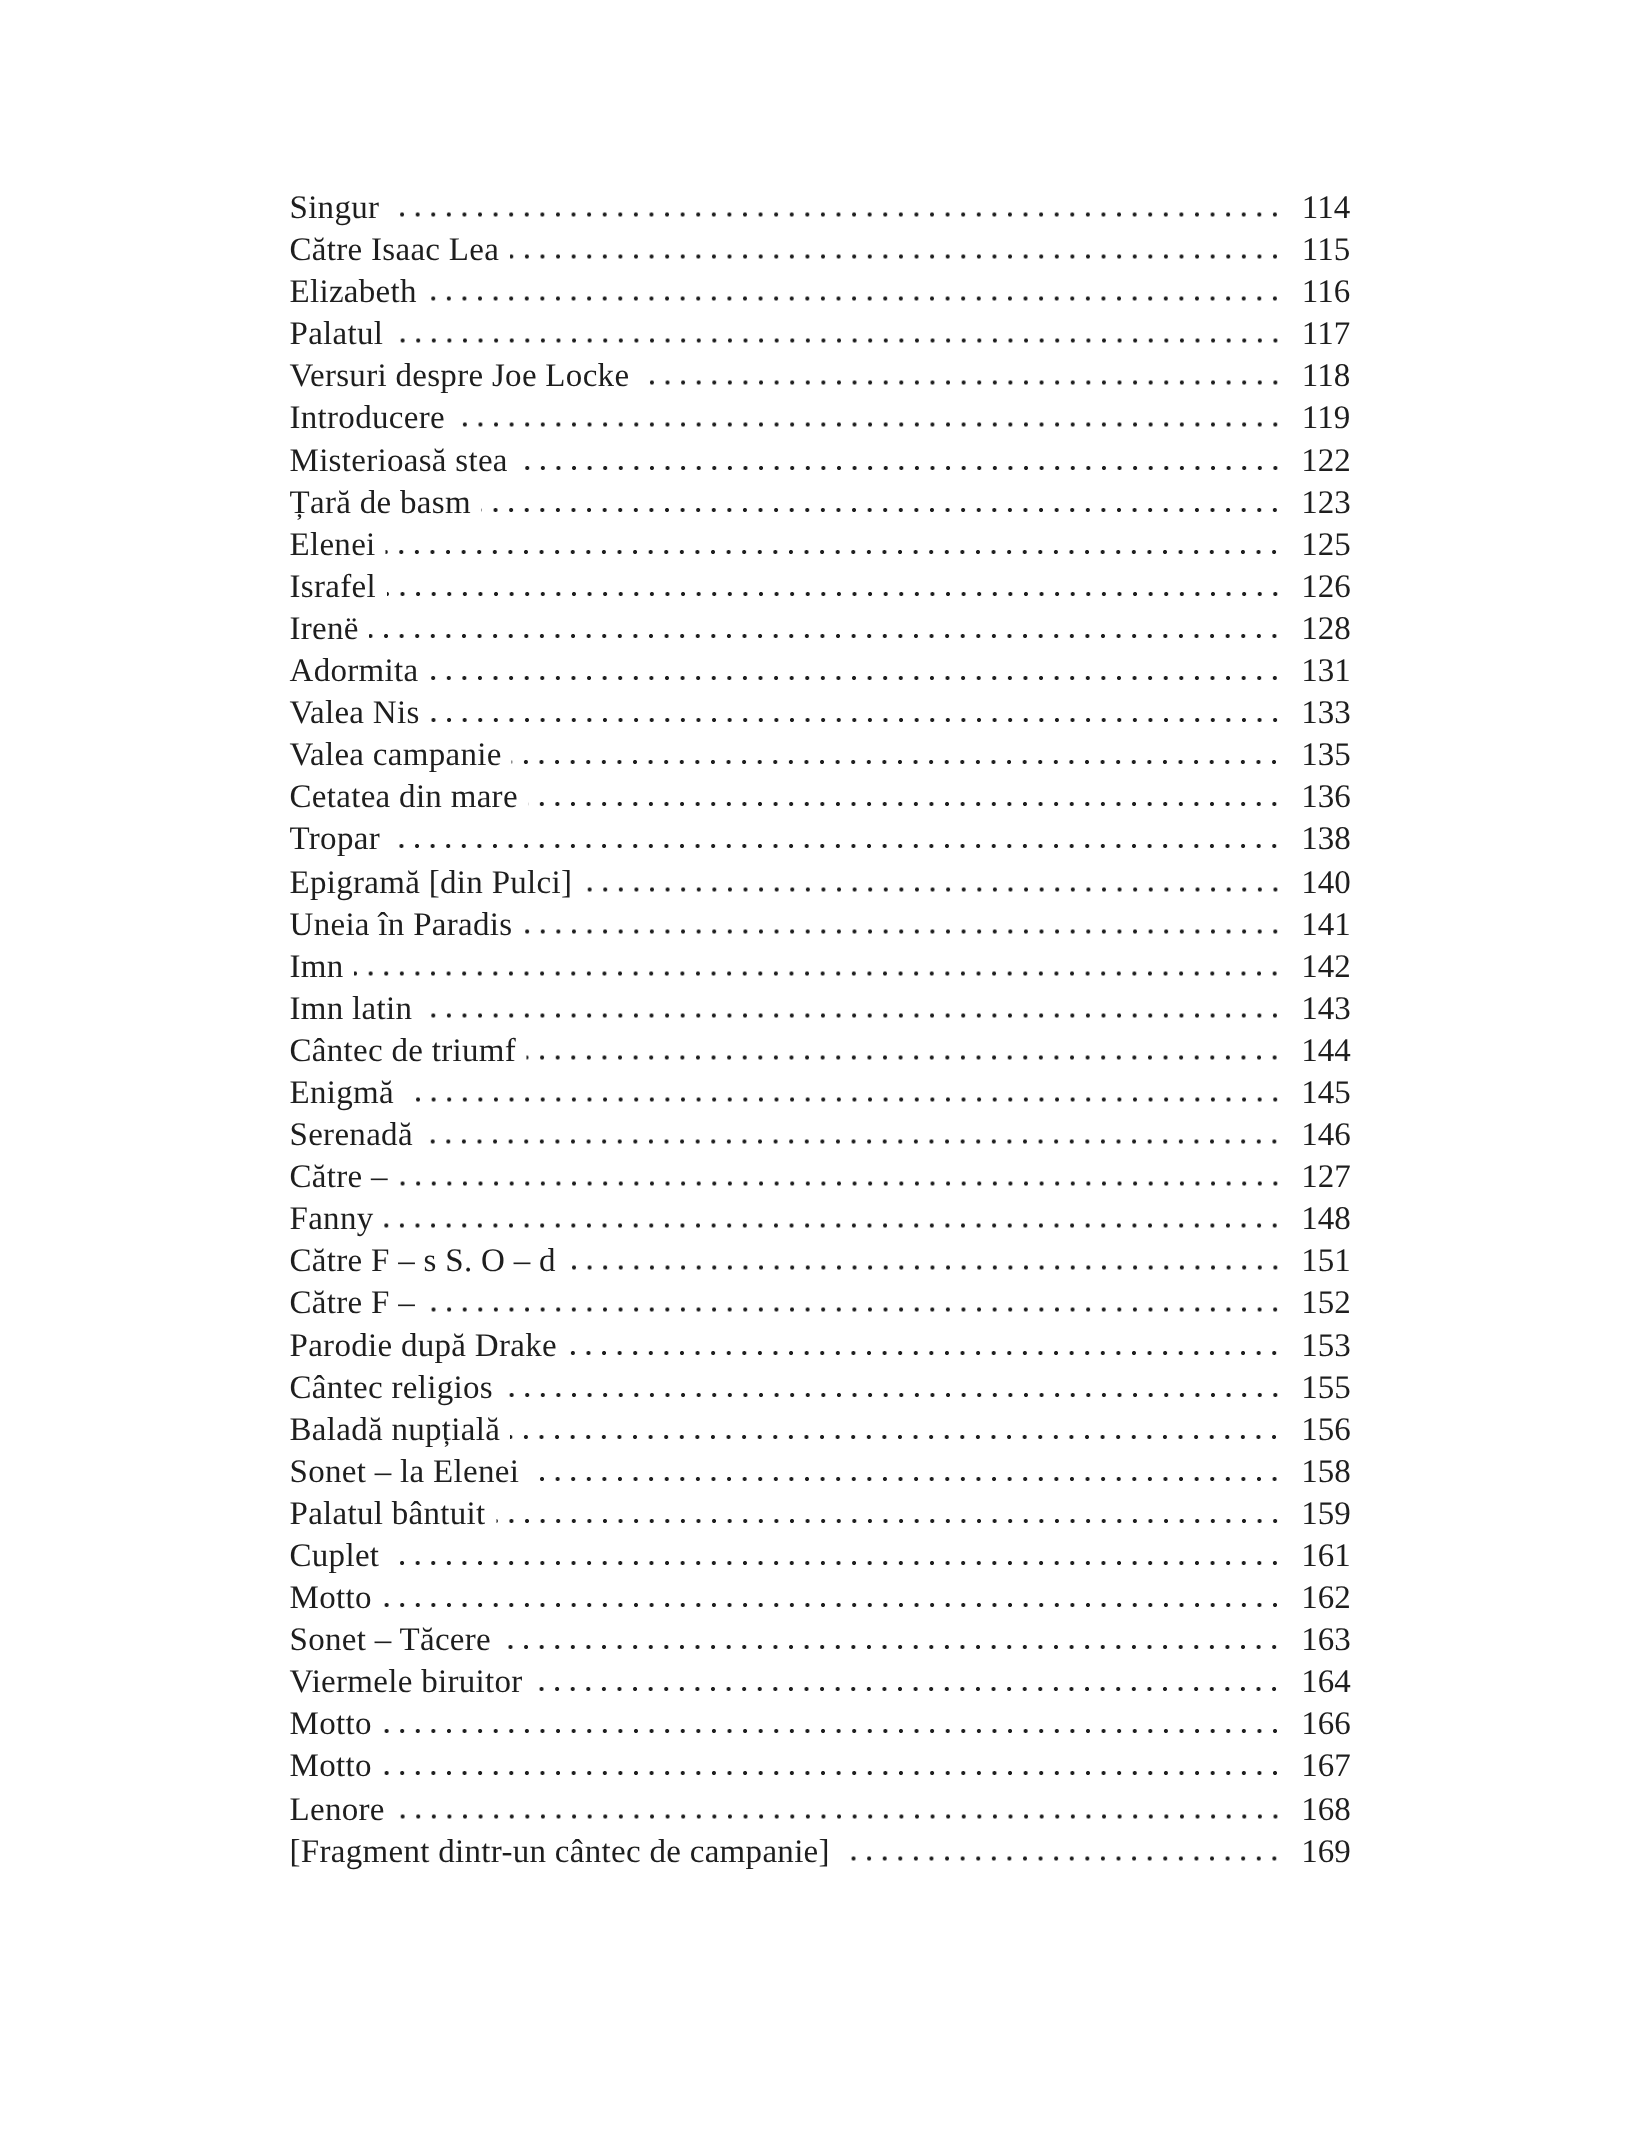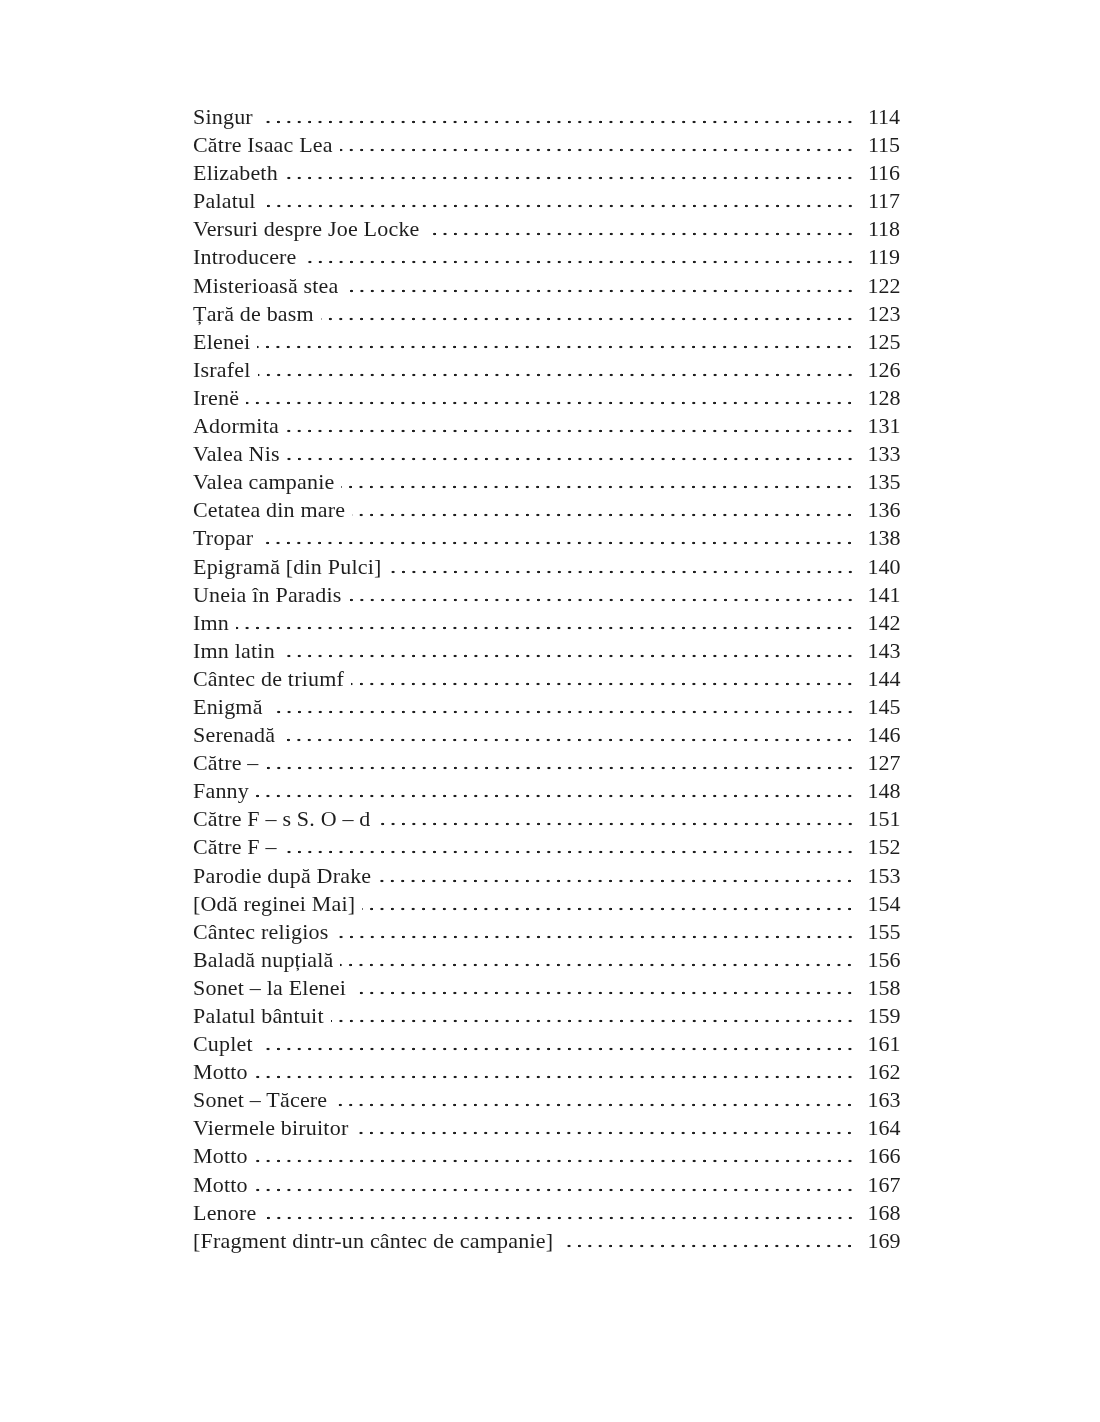--- a/index.html
+++ b/index.html
@@ -24,20 +24,21 @@
   .toc-row {
     display: flex;
     align-items: baseline;
     height: 28.1px;
     font-size: 22px;
     white-space: nowrap;
   }
   .toc-title {
     flex: 0 0 auto;
     letter-spacing: 0.2px;
+    margin-top: 21px;
   }
   .dot-leader {
     flex: 1 1 auto;
     height: 4px;
     margin: 0 8px 0 7px;
     background-image: radial-gradient(circle, #1e1e1e 1.15px, transparent 1.55px);
     background-size: 10.4px 4px;
     background-repeat: repeat-x;
     background-position: right center;
     min-width: 10px;
@@ -186,25 +187,20 @@
       <span class="toc-title">Către F –</span>
       <span class="dot-leader"></span>
       <span class="toc-page">152</span>
     </div>
     <div class="toc-row">
       <span class="toc-title">Parodie după Drake</span>
       <span class="dot-leader"></span>
       <span class="toc-page">153</span>
     </div>
     <div class="toc-row">
-      <span class="toc-title">[Odă reginei Mai]</span>
-      <span class="dot-leader"></span>
-      <span class="toc-page">154</span>
-    </div>
-    <div class="toc-row">
       <span class="toc-title">Cântec religios</span>
       <span class="dot-leader"></span>
       <span class="toc-page">155</span>
     </div>
     <div class="toc-row">
       <span class="toc-title">Baladă nupțială</span>
       <span class="dot-leader"></span>
       <span class="toc-page">156</span>
     </div>
     <div class="toc-row">

